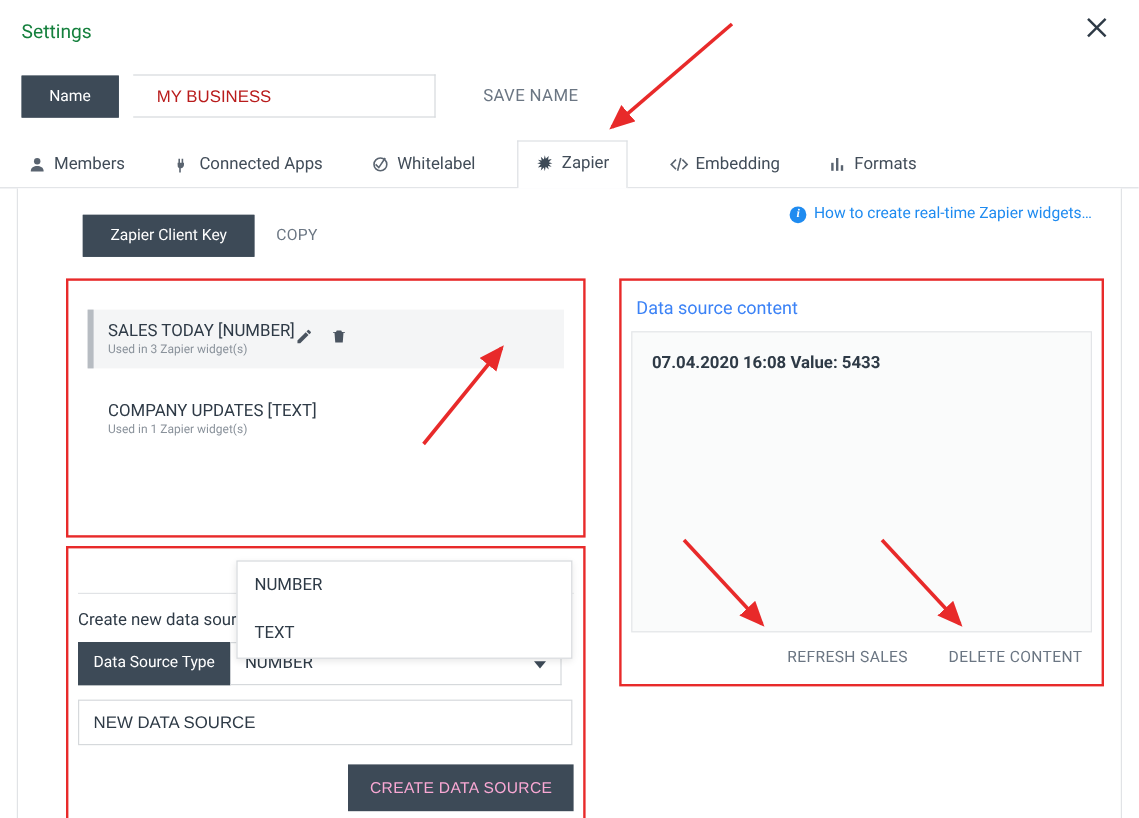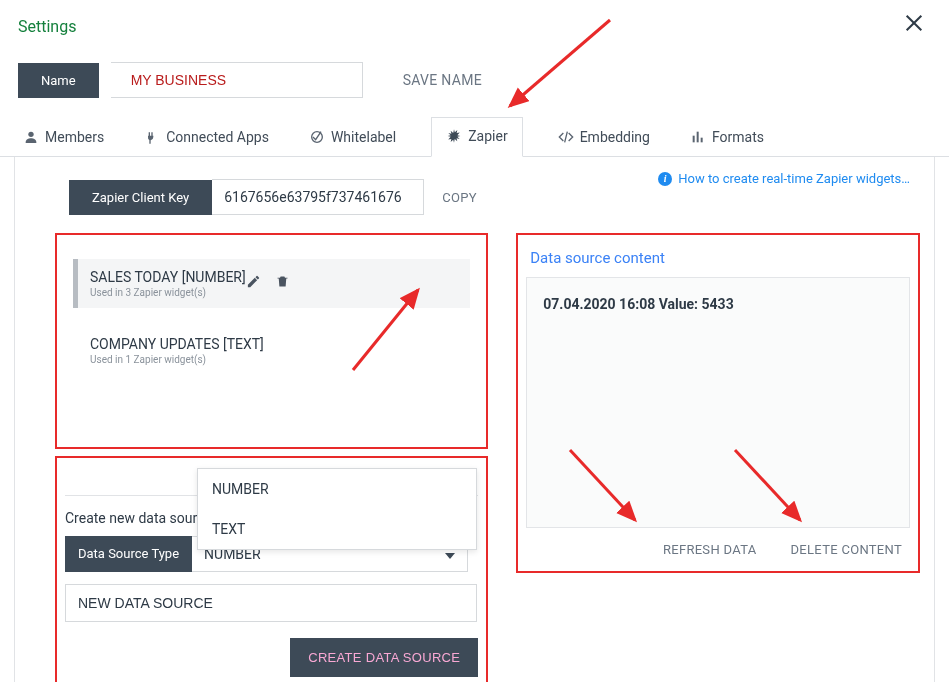--- a/index.html
+++ b/index.html
@@ -363,21 +363,20 @@
 
 <div class="content">
 
   <a class="help-link">
     <span class="info">i</span>
     <span>How to create real-time Zapier widgets…</span>
   </a>
 
   <div class="key-row">
     <div class="dark-label">Zapier Client Key</div>
-    <div class="key-val">6167656e63795f737461676</div>
     <div class="copy-btn">COPY</div>
   </div>
 
   <div class="cols">
 
     <div class="left-col">
       <div class="red-box">
         <div class="ds-list">
           <div class="ds-item">
             <div>
@@ -430,21 +429,21 @@
         <button class="create-btn">CREATE DATA SOURCE</button>
         <div style="clear:both"></div>
       </div>
     </div>
 
     <div class="right-col">
       <div class="red-box right-box">
         <div class="rbox-title">Data source content</div>
         <div class="rbox-inner">07.04.2020 16:08 Value: 5433</div>
         <div class="rbox-actions">
-          <span>REFRESH DATA</span>
+          <span>REFRESH SALES</span>
           <span>DELETE CONTENT</span>
         </div>
       </div>
     </div>
   </div>
 </div>
 
 <svg class="arrow" style="left:460px; top:10px;" width="180" height="120">
   <defs>
       <marker id="ah1" markerWidth="8" markerHeight="8" refX="6" refY="3" orient="auto">

